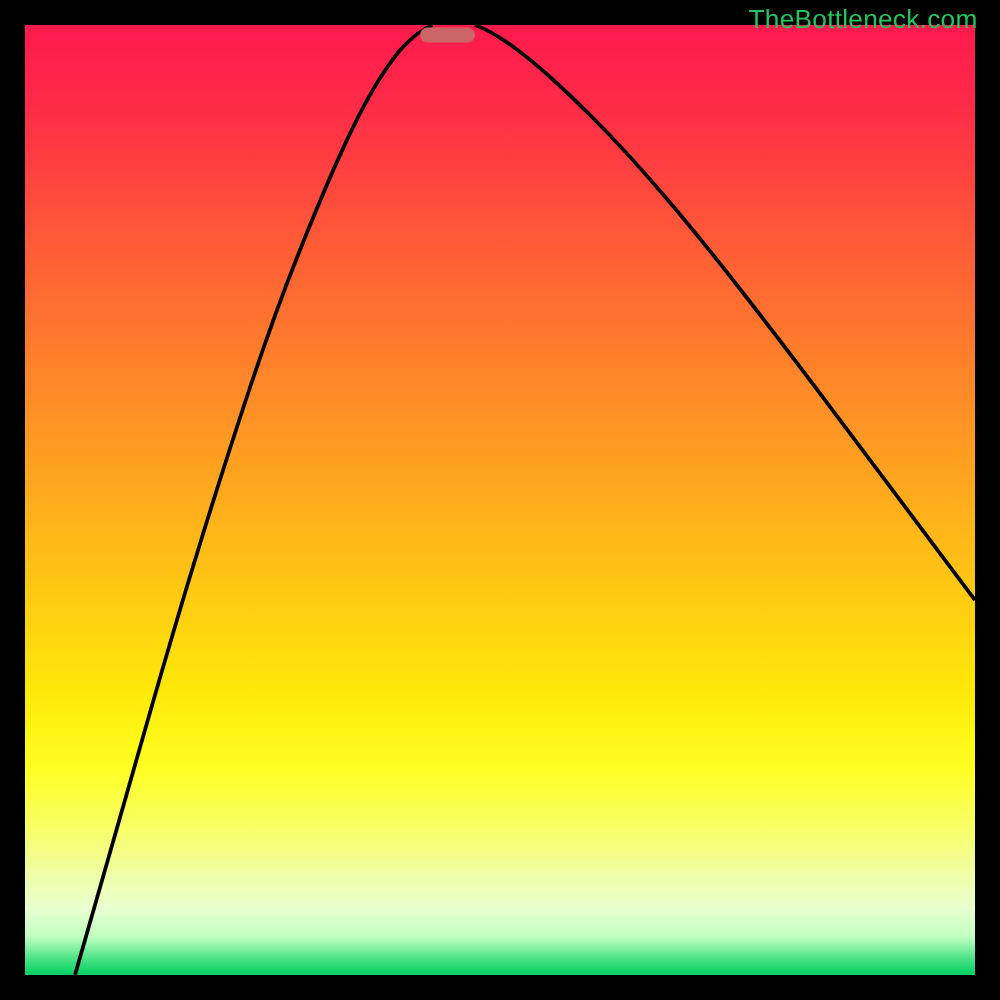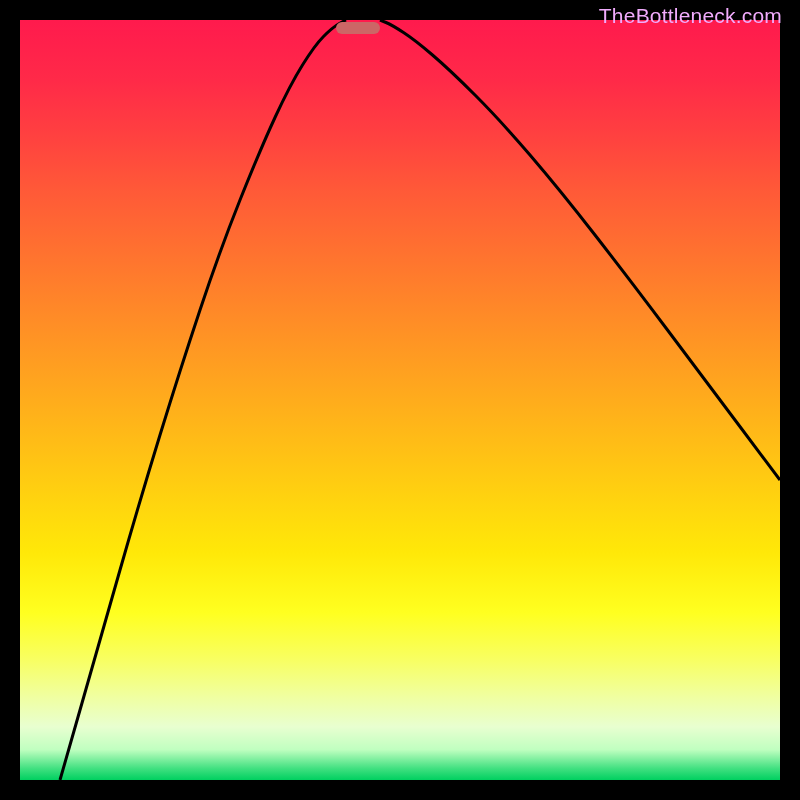--- a/index.html
+++ b/index.html
@@ -39,21 +39,21 @@
         #e8ffd0 93%,
         #c0ffc0 96%,
         #40e080 98.5%,
         #00d060 100%
       );
     }
     .watermark {
       position: absolute;
       top: 4px;
       right: 18px;
-      color: #f0abfc;
+      color: #22c55e;
       font-size: 21px;
       letter-spacing: 0.2px;
       font-family: Arial, sans-serif;
     }
     .curves {
       position: absolute;
       left: 20px;
       top: 20px;
       width: 760px;
       height: 760px;

